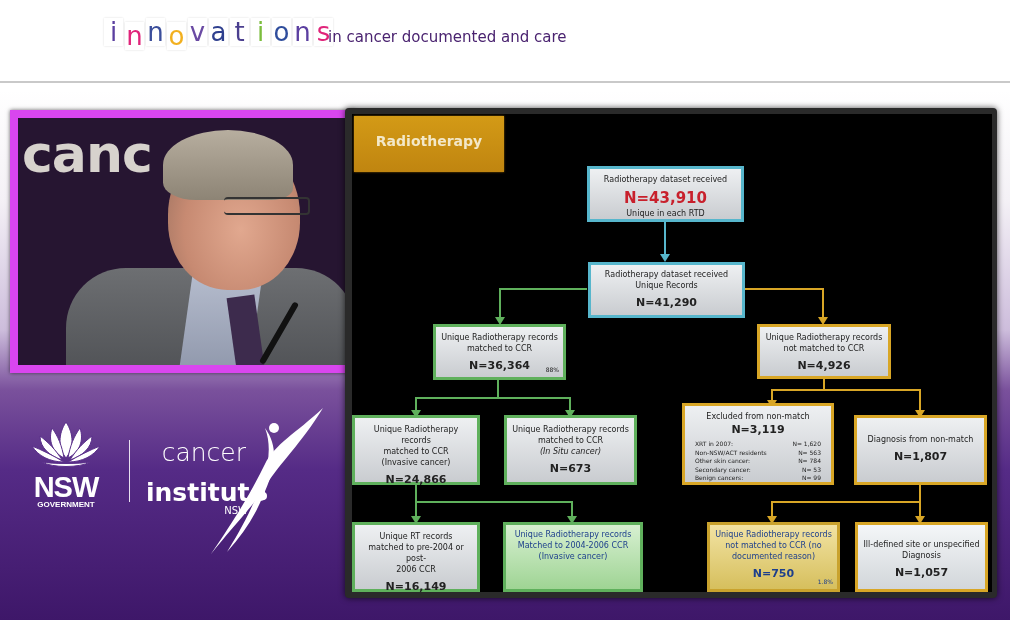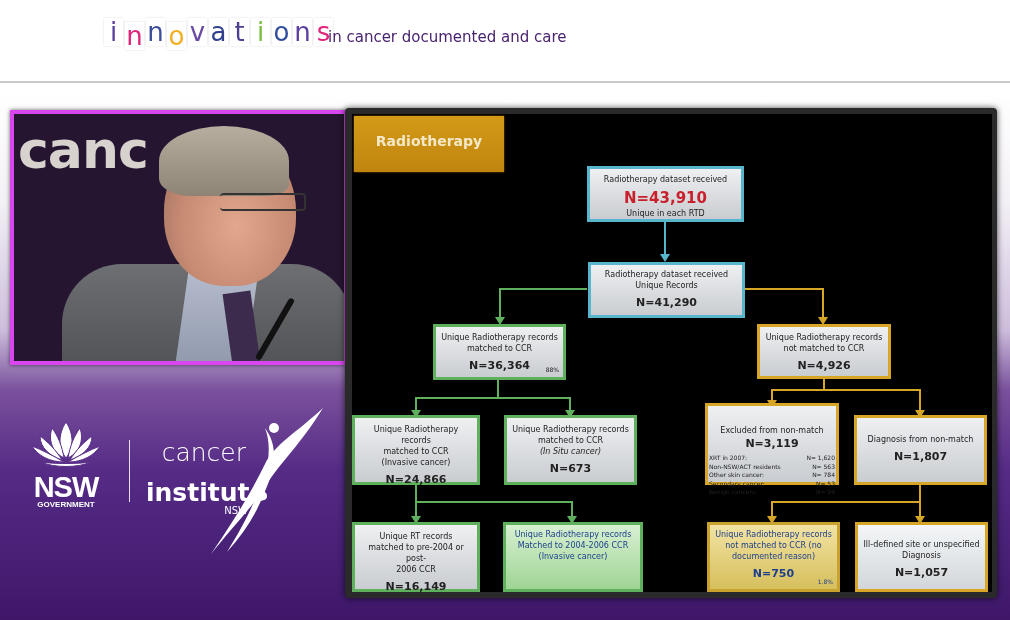--- a/index.html
+++ b/index.html
@@ -8,21 +8,21 @@
     background: linear-gradient(to bottom, #ffffff 0px, #ffffff 90px, #f4f1f6 200px, #cdbddc 330px, #7a519c 390px, #552b86 470px, #3e1769 620px); }
   .header { position:absolute; left:0; top:0; width:1010px; height:82px; background:#fff; }
   .header-rule { position:absolute; left:0; top:81px; width:1010px; height:2px; background:#c9c9c9; }
   .brand { position:absolute; left:104px; top:18px; display:flex; align-items:center; }
   .letter { display:inline-block; width:19px; height:28px; margin-right:2px; text-align:center;
     font-family:"DejaVu Sans", sans-serif; font-size:26px; line-height:28px;
     background:#fff; box-shadow:0 0 2px #ddd; }
   .tagline { position:absolute; left:328px; top:28px; font-family:"DejaVu Sans", sans-serif; font-size:15px; color:#4a2370; }
 
   .video { position:absolute; left:10px; top:110px; width:330px; height:247px; background:#261531;
-    border:4px solid #d946ef; box-shadow:0 0 4px rgba(0,0,0,.6); overflow:hidden; }
+    border:8px solid #d946ef; box-shadow:0 0 4px rgba(0,0,0,.6); overflow:hidden; }
   .video-bg-text { position:absolute; left:4px; top:6px; font-family:"DejaVu Sans", sans-serif;
     font-weight:bold; font-size:52px; color:#d7d2cd; letter-spacing:-1px; }
   .person-head { position:absolute; left:150px; top:22px; width:132px; height:150px; border-radius:50% 50% 45% 45%;
     background: radial-gradient(ellipse at 55% 60%, #e1a88f 0%, #c78a72 55%, #8f6a5a 100%); }
   .person-hair { position:absolute; left:145px; top:12px; width:130px; height:70px; border-radius:60% 60% 20% 30%;
     background: linear-gradient(#b7ae9f,#8d8475); }
   .glasses { position:absolute; left:206px; top:79px; width:84px; height:14px; border:2px solid #333; border-radius:4px; border-left:none; }
   .person-body { position:absolute; left:48px; top:150px; width:290px; height:120px; border-radius:60px 60px 0 0;
     background: linear-gradient(#6d6f72,#4c4e52); }
   .shirt { position:absolute; left:168px; top:148px; width:70px; height:110px; background:linear-gradient(#b8bfd0,#8e96aa); transform:skewX(-8deg);}
@@ -193,21 +193,21 @@
   <div class="n">N=24,866</div>
 </div>
 
 <div class="box green" style="left:504px;top:415px;width:133px;height:70px;padding-top:6px;">
   <div class="t">Unique Radiotherapy records</div>
   <div class="t">matched to CCR</div>
   <div class="t" style="font-style:italic">(In Situ cancer)</div>
   <div class="n">N=673</div>
 </div>
 
-<div class="box gold" style="left:705px;top:403px;width:134px;height:82px;padding-top:19px;">
+<div class="box gold" style="left:682px;top:403px;width:152px;height:82px;padding-top:5px;">
   <div class="t">Excluded from non-match</div>
   <div class="n" style="margin-top:0">N=3,119</div>
   <table class="excl-table">
     <tbody>
         <tr>
           <td>XRT in 2007:</td>
           <td class="v">N= 1,620</td>
         </tr>
     <tr>
           <td>Non-NSW/ACT  residents</td>

